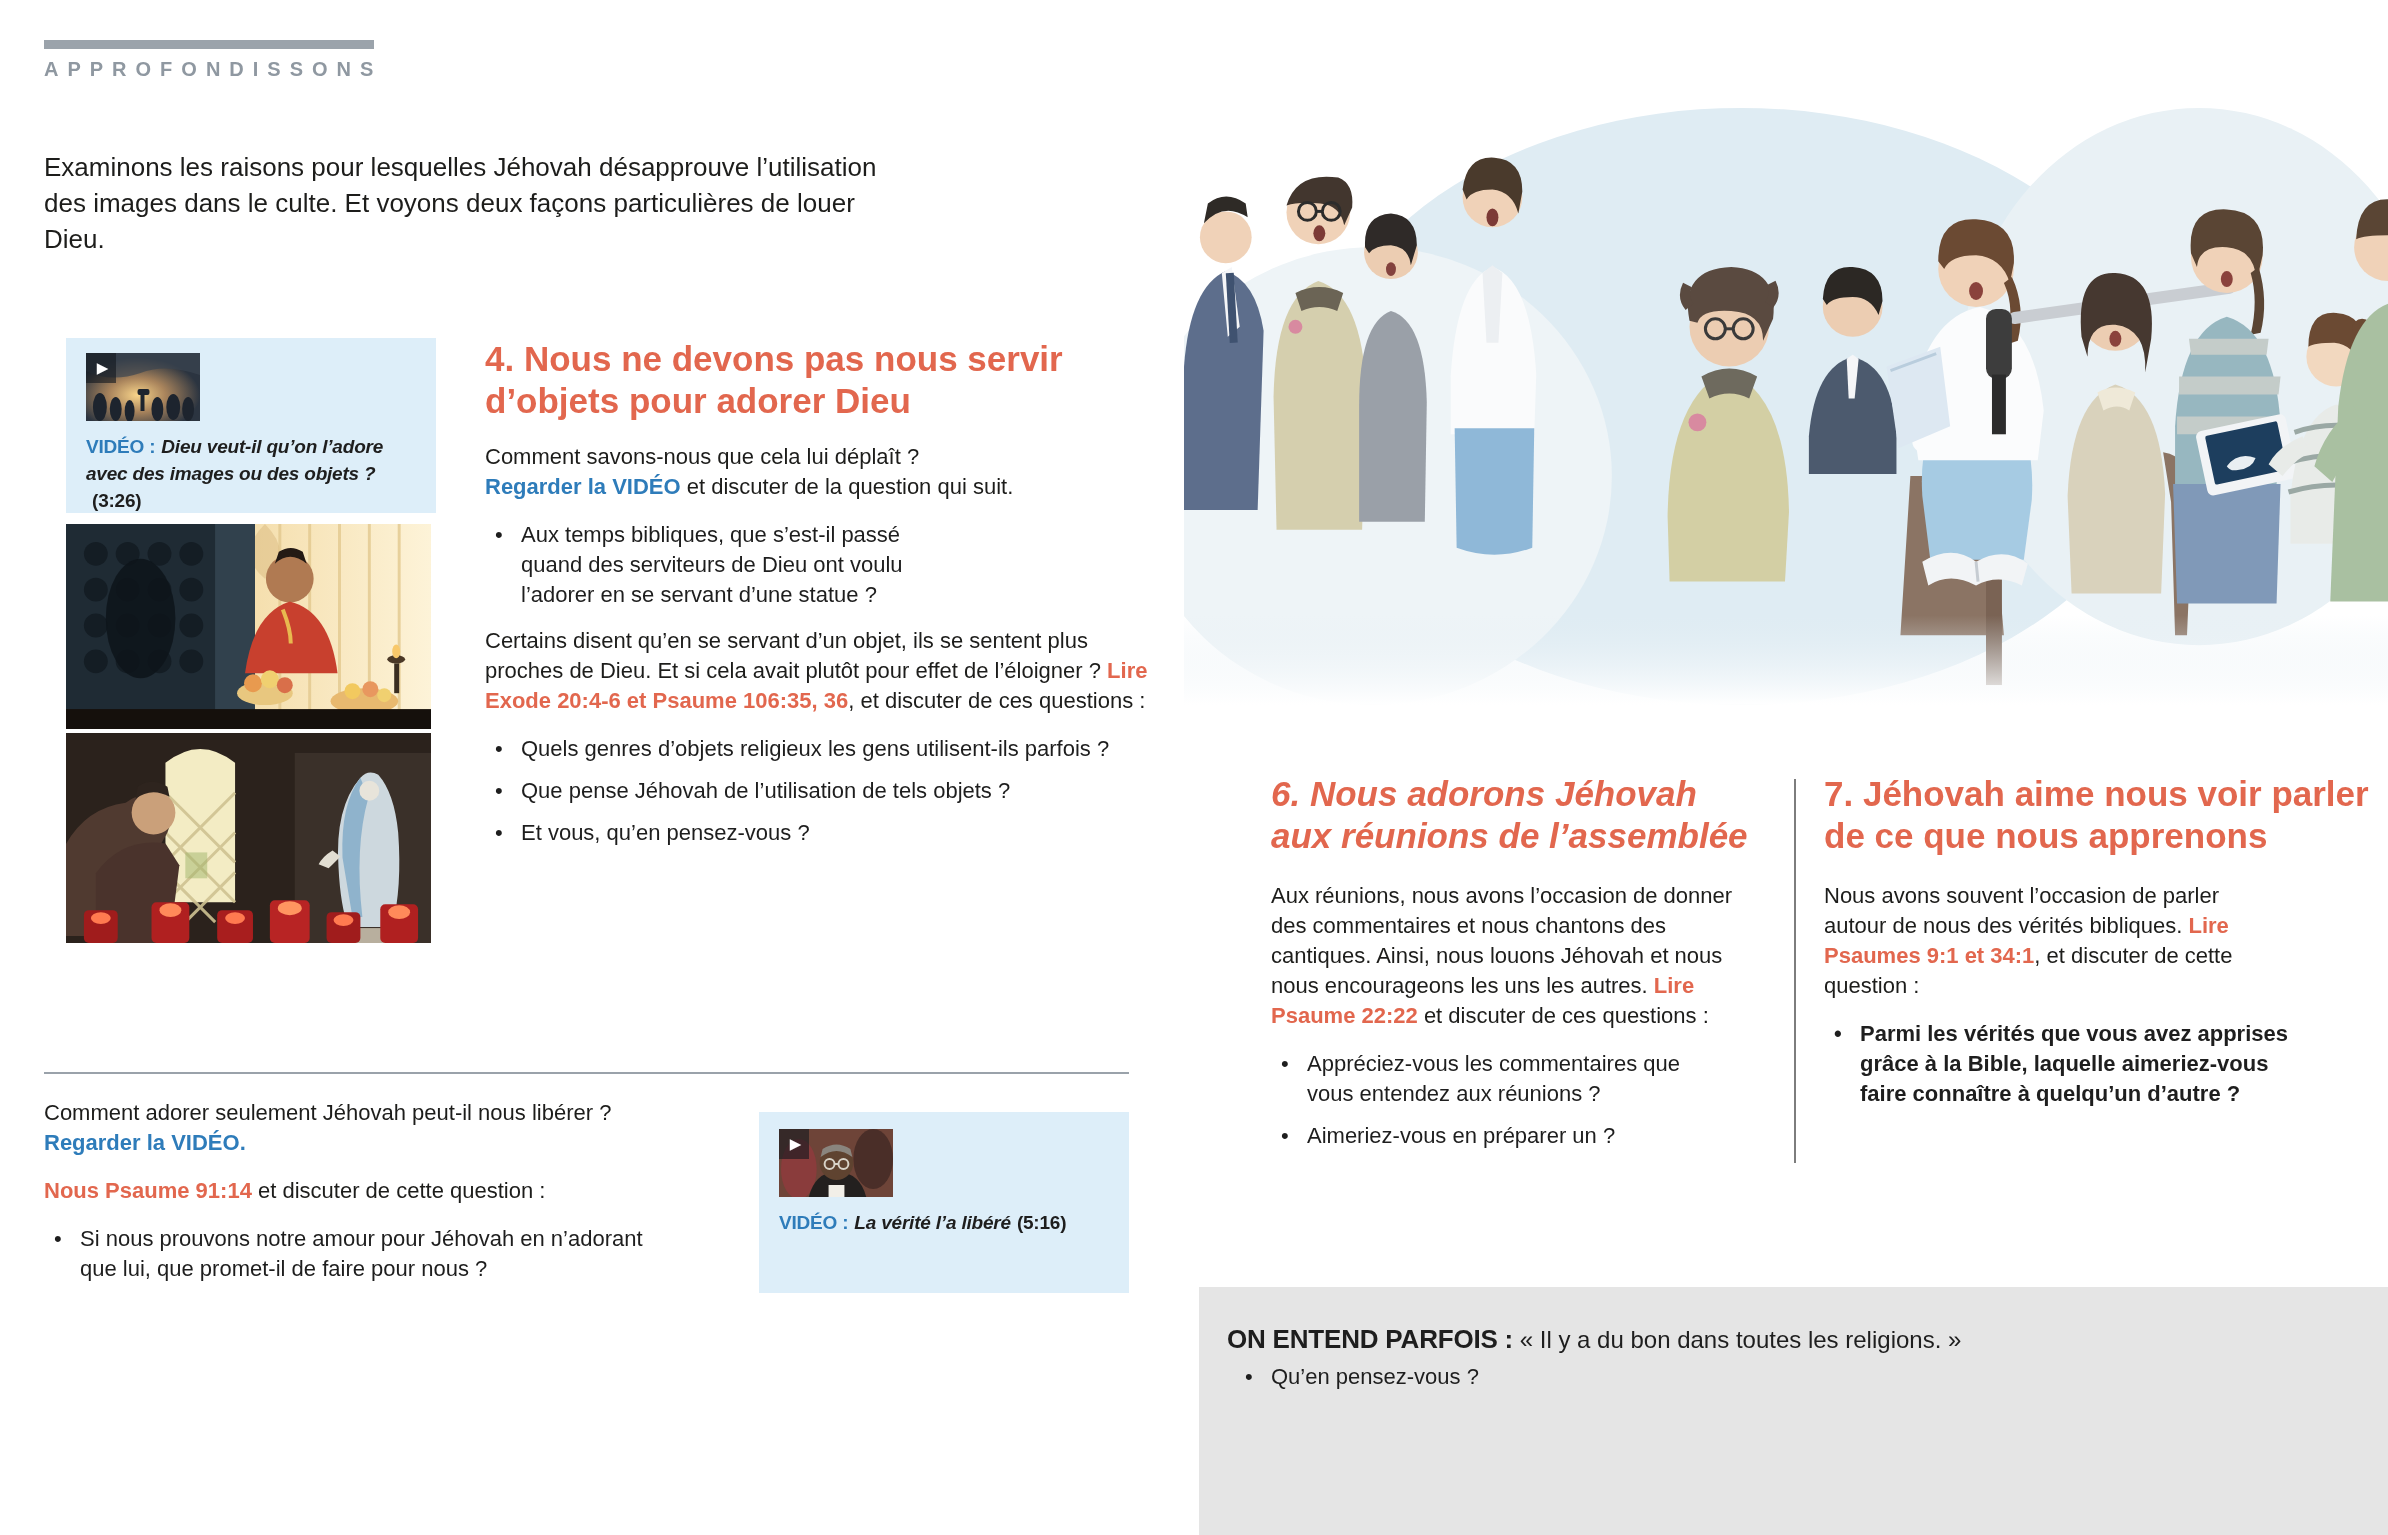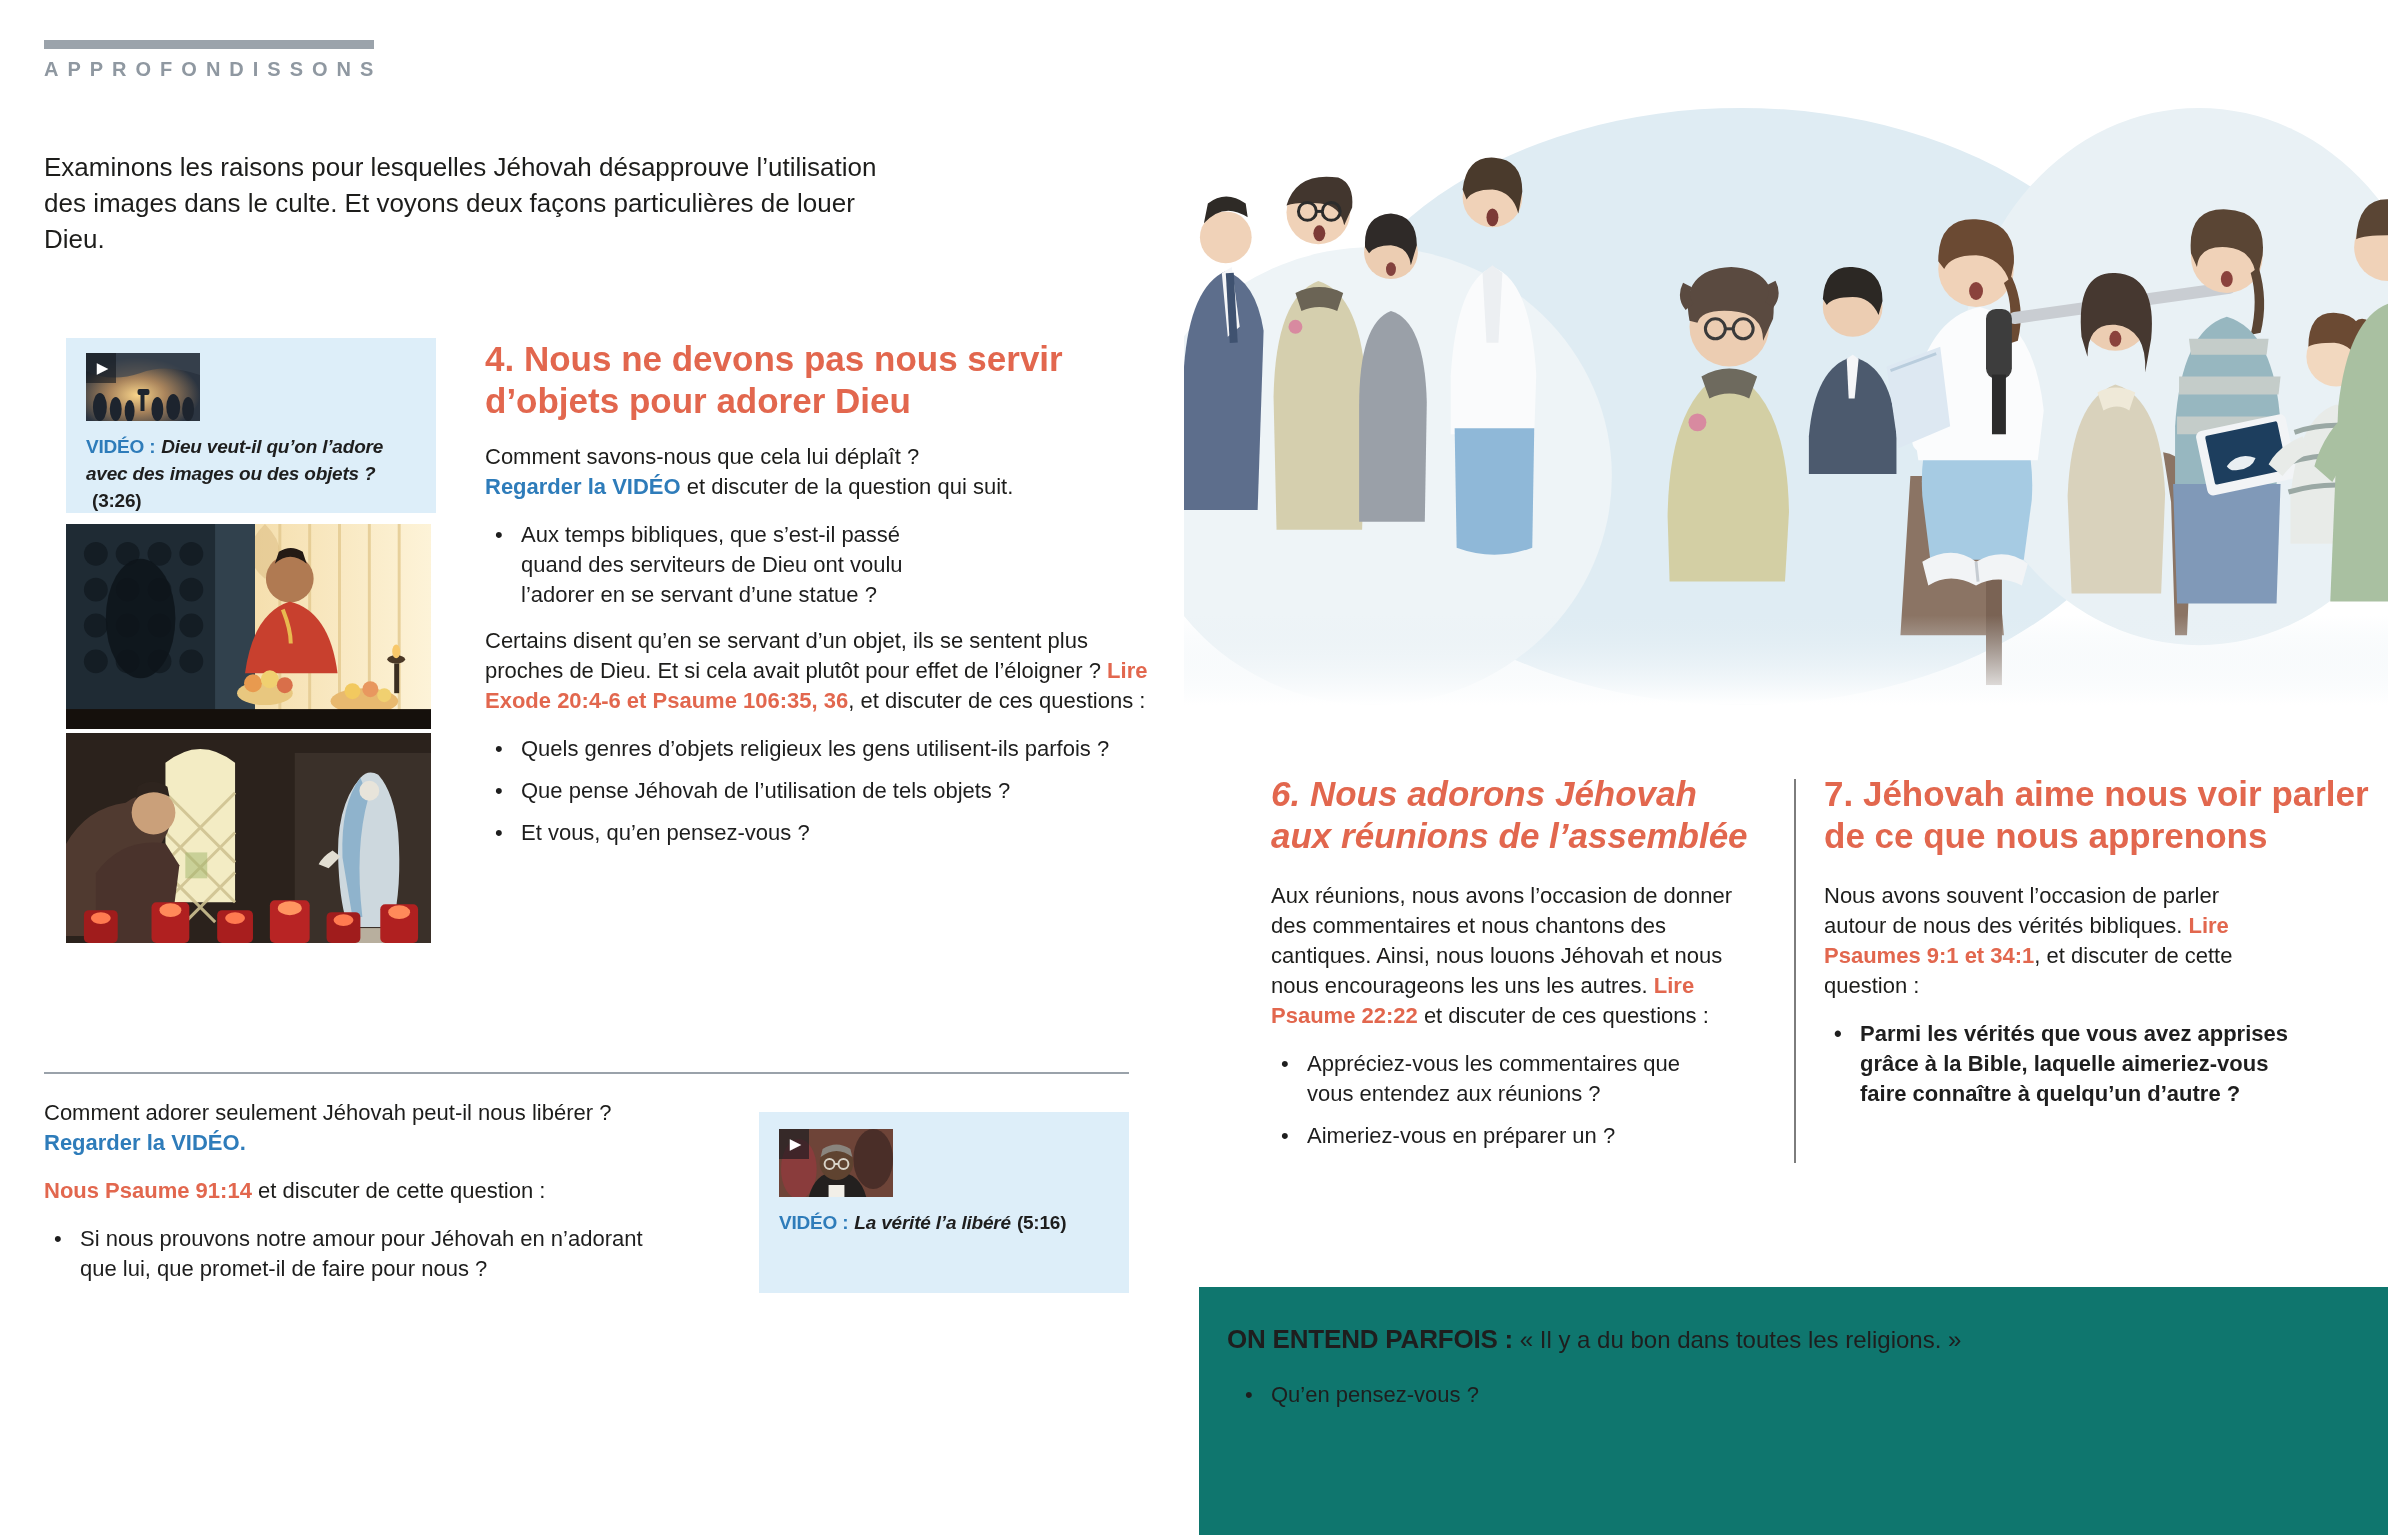--- a/index.html
+++ b/index.html
@@ -68,24 +68,24 @@
   .sec6 ul { width:418px; }
 
   .vdivider { left:1794px; top:779px; width:2px; height:384px; background:#7d7d7d; }
 
   .sec7 { left:1824px; top:773px; width:517px; }
   .sec7 .coral-h { margin-bottom:24px; }
   .sec7 p { width:428px; }
   .sec7 ul { width:488px;font-weight:bold; }
 
   
-  .heard { left:1199px; top:1287px; width:1189px; height:249px; background:#0f766e; padding:36px 40px 0 28px; }
+  .heard { left:1199px; top:1287px; width:1189px; height:249px; background:#e5e5e5; padding:36px 40px 0 28px; }
   .heard .hline { font-size:24px; line-height:32px; }
   .heard .hlabel { font-weight:bold; font-size:26px; letter-spacing:-0.2px; }
-  .heard ul { margin-top:24px; margin-left:8px; }
+  .heard ul { margin-top:6px; margin-left:8px; }
 
   
   .illus { left:1184px; top:78px; width:1204px; height:627px; }
   .illus svg { display:block; width:100%; height:100%; }
 </style>
 </head>
 <body>
 
 <div class="abs kicker-bar"></div>
 <div class="abs kicker">APPROFONDISSONS</div>

